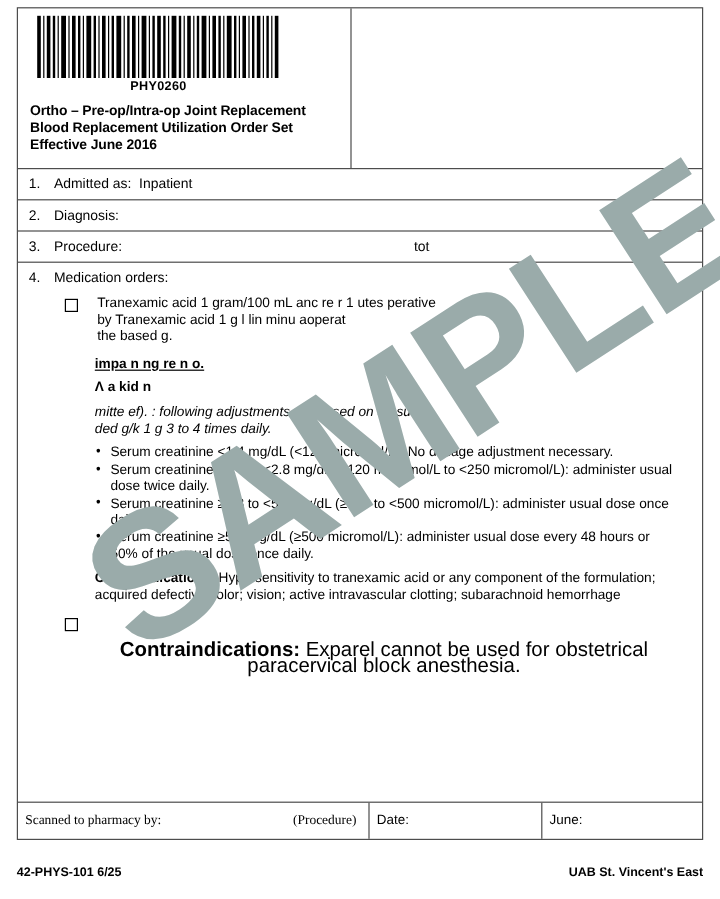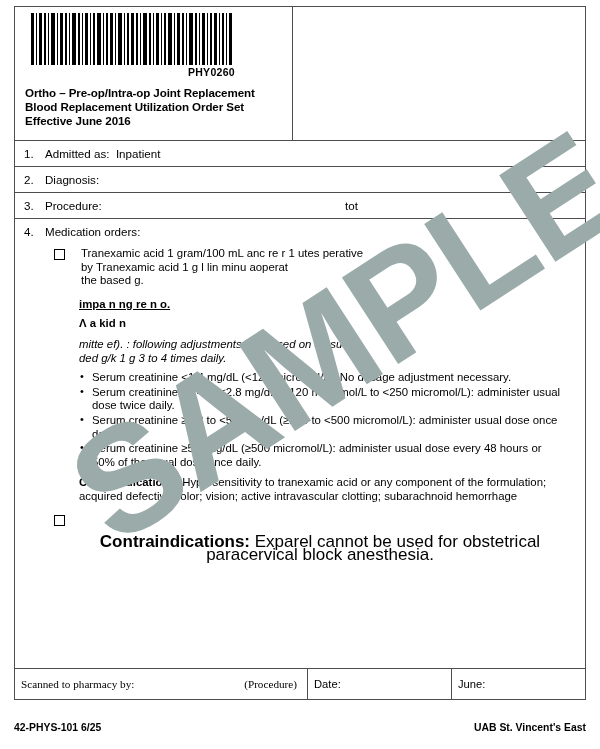--- a/index.html
+++ b/index.html
@@ -57,21 +57,21 @@
   .barcode-wrap {
     width: 210px;
     margin-left: 4px;
   }
   .barcode {
     height: 52px;
     width: 206px;
     display: block;
   }
   .barcode-text {
-    text-align: right;
+    text-align: center;
     width: 206px;
     font-size: 10.5px;
     letter-spacing: 0.3px;
     margin-top: 1px;
     font-weight: 600;
   }
 
   .doc-title {
     margin-top: 8px;
     font-size: 11.6px;

